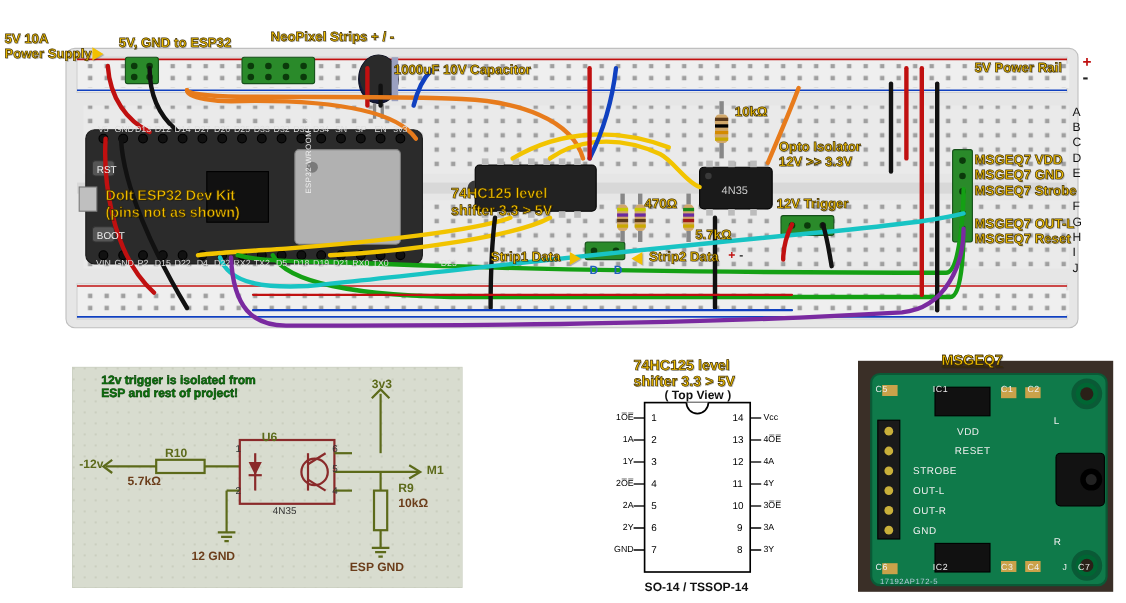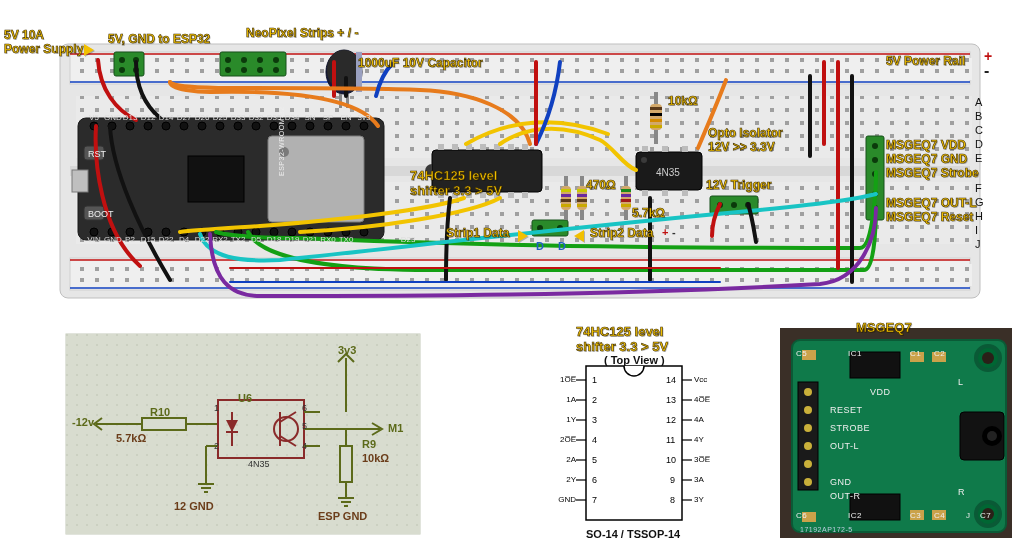--- a/index.html
+++ b/index.html
@@ -417,20 +417,22 @@
 <div class="label med" style="left:586px; top:178px;">470Ω</div>
 <div class="label med" style="left:632px; top:206px;">5.7kΩ</div>
 <div class="label med" style="left:706px; top:178px;">12V Trigger</div>
 
 <div class="label med" style="left:886px; top:138px;">MSGEQ7 VDD</div>
 <div class="label med" style="left:886px; top:152px;">MSGEQ7 GND</div>
 <div class="label med" style="left:886px; top:166px;">MSGEQ7 Strobe</div>
 <div class="label med" style="left:886px; top:196px;">MSGEQ7 OUT-L</div>
 <div class="label med" style="left:886px; top:210px;">MSGEQ7 Reset</div>
 
+<div class="label big" style="left:96px; top:170px;">DoIt ESP32 Dev Kit
+(pins not as shown)</div>
 
 <div class="label med" style="left:446px; top:226px;">Strip1 Data</div>
 <span class="arrow" style="left:518px; top:226px;"><span class="arrow-right"></span></span>
 <span class="arrow" style="left:574px; top:226px;"><span class="arrow-left"></span></span>
 <div class="label med" style="left:590px; top:226px;">Strip2 Data</div>
 <div class="label red small" style="left:662px; top:226px;">+</div>
 <div class="label small" style="left:672px; top:226px; color:#333; -webkit-text-stroke:0; text-shadow:none;">-</div>
 <div class="label small" style="left:536px; top:240px; color:#2060c0; -webkit-text-stroke:0; text-shadow:none;">D</div>
 <div class="label small" style="left:558px; top:240px; color:#2060c0; -webkit-text-stroke:0; text-shadow:none;">D</div>
 
@@ -535,20 +537,22 @@
     </g>
   </g>
   <defs>
     <pattern id="schgrid" width="10" height="10" patternUnits="userSpaceOnUse">
       <rect width="10" height="10" fill="#d8dccf"></rect>
       <circle cx="1" cy="1" r="0.7" fill="#b6bba8"></circle>
     </pattern>
   </defs>
 </svg>
 
+<div class="label green small" style="left:92px; top:340px;">12v trigger is isolated from
+ESP and rest of project!</div>
 <div class="label olive small" style="left:338px; top:344px;">3v3</div>
 <div class="label olive small" style="left:72px; top:416px;">-12v</div>
 <div class="label olive small" style="left:150px; top:406px;">R10</div>
 <div class="label brown small" style="left:116px; top:432px;">5.7kΩ</div>
 <div class="label olive small" style="left:238px; top:392px;">U6</div>
 <div class="schemtxt" style="left:248px; top:460px;">4N35</div>
 <div class="label brown small" style="left:174px; top:500px;">12 GND</div>
 <div class="label olive small" style="left:362px; top:438px;">R9</div>
 <div class="label brown small" style="left:362px; top:452px;">10kΩ</div>
 <div class="label olive small" style="left:388px; top:422px;">M1</div>
@@ -654,26 +658,26 @@
             <circle cx="22" cy="76" r="4"></circle>
             <circle cx="22" cy="94" r="4"></circle>
         <circle cx="22" cy="112" r="4"></circle>
             <circle cx="22" cy="130" r="4"></circle>
             <circle cx="22" cy="148" r="4"></circle>
       </g>
     </g>
   </g>
 </svg>
 
-<div class="label big" style="left:856px; top:320px;">MSGEQ7</div>
+<div class="label big" style="left:856px; top:320px;text-decoration:underline;">MSGEQ7</div>
 <div class="msgpin" style="left:830px; top:388px;margin-left:40px;">VDD</div>
-<div class="msgpin" style="left:830px; top:406px;">RESET</div>
+<div class="msgpin" style="left:868px; top:406px;">RESET</div>
 <div class="msgpin" style="left:830px; top:424px;">STROBE</div>
 <div class="msgpin" style="left:830px; top:442px;text-align:center;">OUT-L</div>
-<div class="msgpin" style="left:830px; top:460px;margin-top:32px;">OUT-R</div>
+<div class="msgpin" style="left:830px; top:460px;">OUT-R</div>
 <div class="msgpin" style="left:830px; top:478px;">GND</div>
 <div class="msgpin" style="left:796px; top:350px; font-size:8px;">C5</div>
 <div class="msgpin" style="left:848px; top:350px; font-size:8px;">IC1</div>
 <div class="msgpin" style="left:910px; top:350px; font-size:8px;">C1</div>
 <div class="msgpin" style="left:934px; top:350px; font-size:8px;">C2</div>
 <div class="msgpin" style="left:958px; top:378px; font-size:9px;">L</div>
 <div class="msgpin" style="left:910px; top:512px; font-size:8px;">C3</div>
 <div class="msgpin" style="left:934px; top:512px; font-size:8px;">C4</div>
 <div class="msgpin" style="left:958px; top:488px; font-size:9px;">R</div>
 <div class="msgpin" style="left:848px; top:512px; font-size:8px;">IC2</div>

